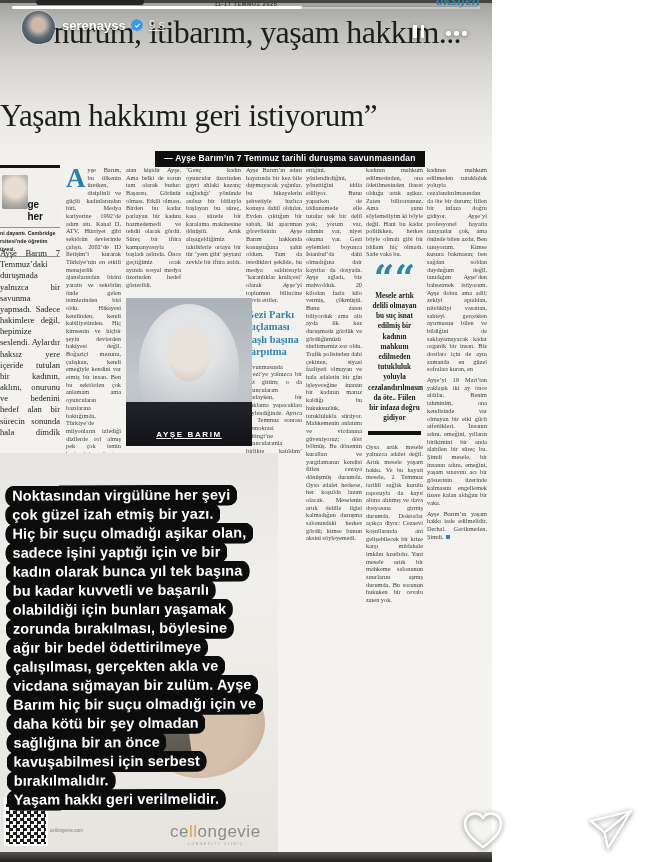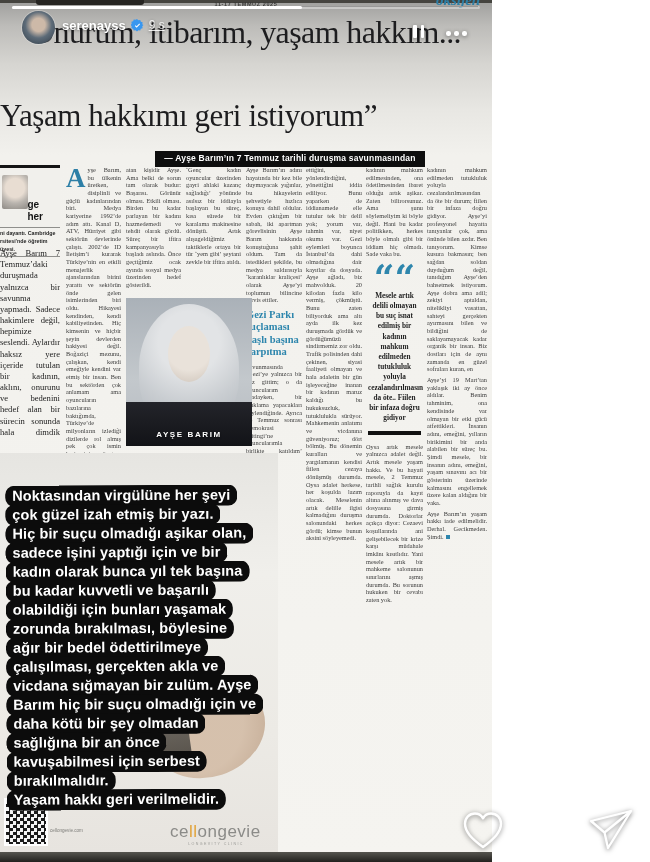--- a/index.html
+++ b/index.html
@@ -62,21 +62,21 @@
   .photo{left:126px;top:298px;width:126px;height:148px;overflow:hidden;
     background:linear-gradient(180deg,#aab1b8 0,#c3c8cc 55%,#b5bac0 100%);}
   .hair{position:absolute;left:13px;top:6px;width:100px;height:128px;border-radius:50% 50% 42% 42%;
     background:radial-gradient(circle at 50% 30%,#e2e4e6 0 30%,#c9cdd1 60%,#aeb4ba 100%);}
   .face{position:absolute;left:42px;top:28px;width:42px;height:56px;border-radius:50%;
     background:radial-gradient(circle at 50% 40%,#e9e2da 0 55%,#cfc5bb 100%);}
   .torso{position:absolute;left:0;bottom:0;width:100%;height:44px;
     background:linear-gradient(180deg,#23242a,#121317);}
   .photo-caption{position:absolute;left:0;bottom:7px;width:100%;text-align:center;
     font:700 8px/1 "Liberation Sans",sans-serif;color:#fff;letter-spacing:1.6px;
-    text-shadow:0 1px 2px rgba(0,0,0,.6);}
+    text-shadow:0 1px 2px rgba(0,0,0,.6);text-decoration:underline;}
 
   
   .ad{left:0;top:453px;width:278px;height:399px;
     background:linear-gradient(180deg,#e6e5e1 0,#f0efeb 30%,#eceae5 70%,#e7e4df 100%);}
   .hand{position:absolute;left:148px;top:228px;width:118px;height:96px;border-radius:50%;
     transform:rotate(-18deg);background:radial-gradient(circle at 40% 40%,#d3bca6 0 55%,#bca189 100%);opacity:.9;}
   .cup{position:absolute;left:120px;top:270px;width:70px;height:40px;border-radius:8px;
     background:linear-gradient(#4a4a47,#2e2e2b);opacity:.75;transform:rotate(-8deg);}
   .qr{position:absolute;left:4px;bottom:6px;width:40px;height:44px;border:2px solid #fff;
     background:repeating-conic-gradient(#1b1b1b 0% 25%,#f4f4f4 0% 50%) 0 0/7px 7px;}

